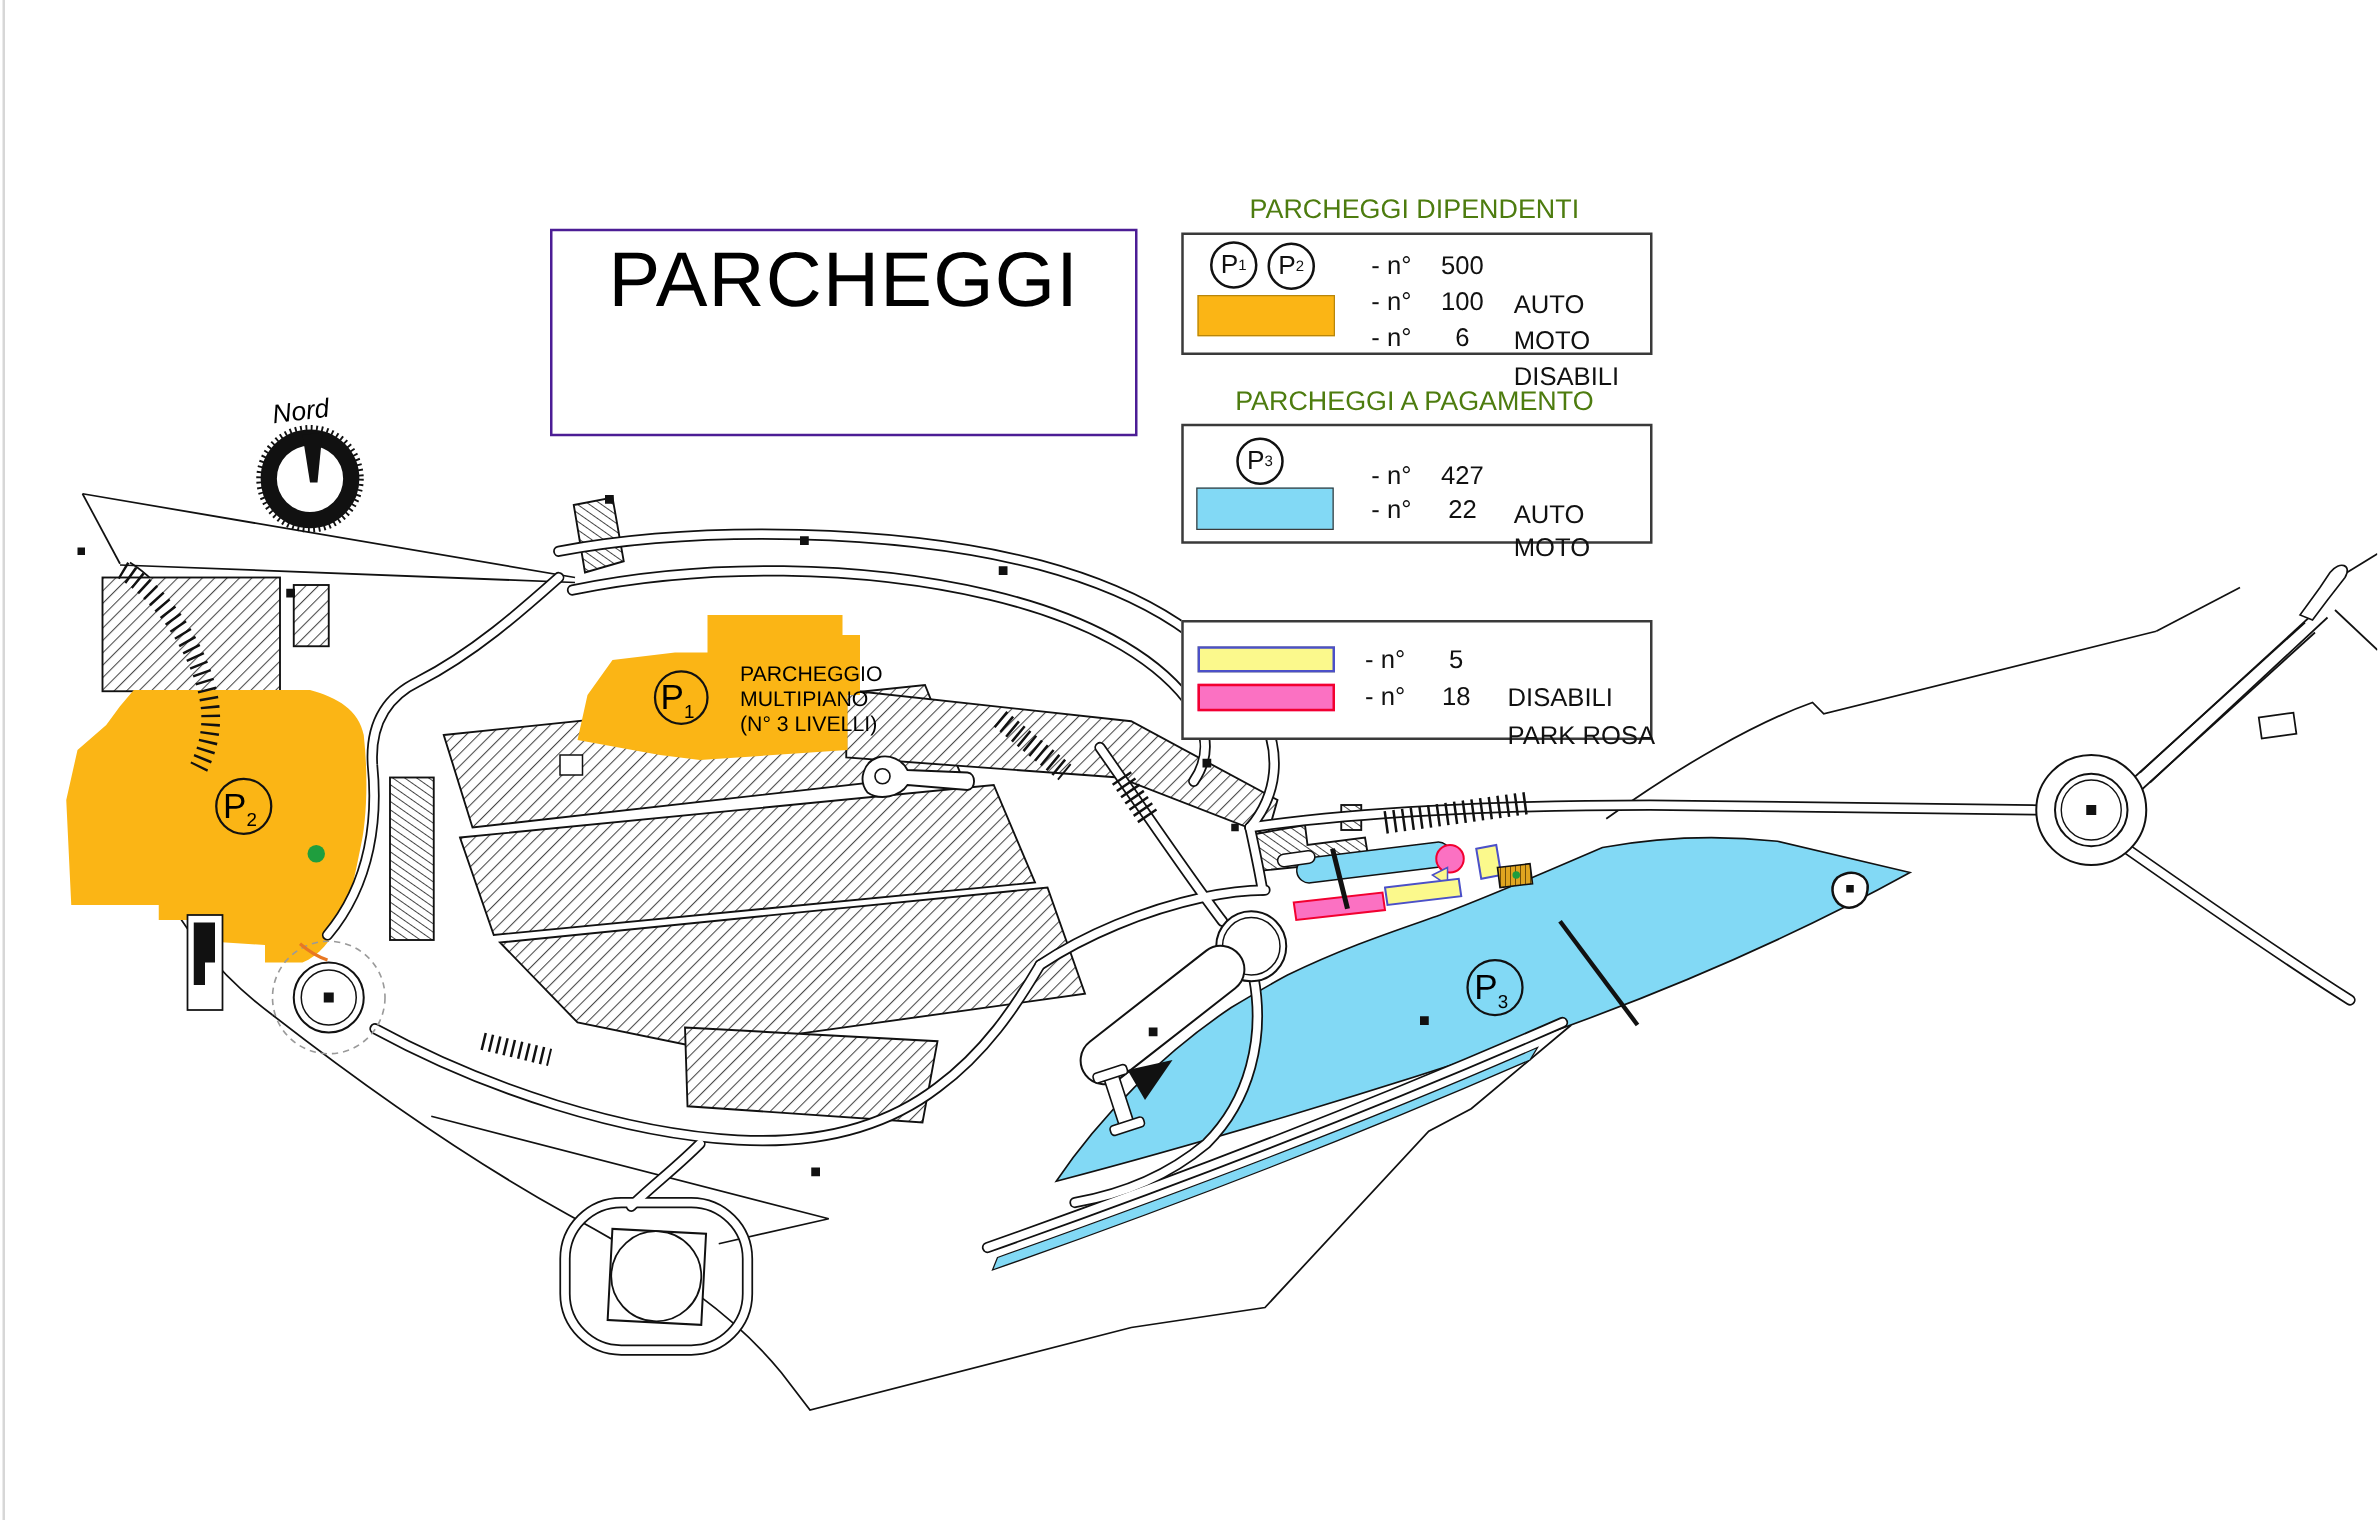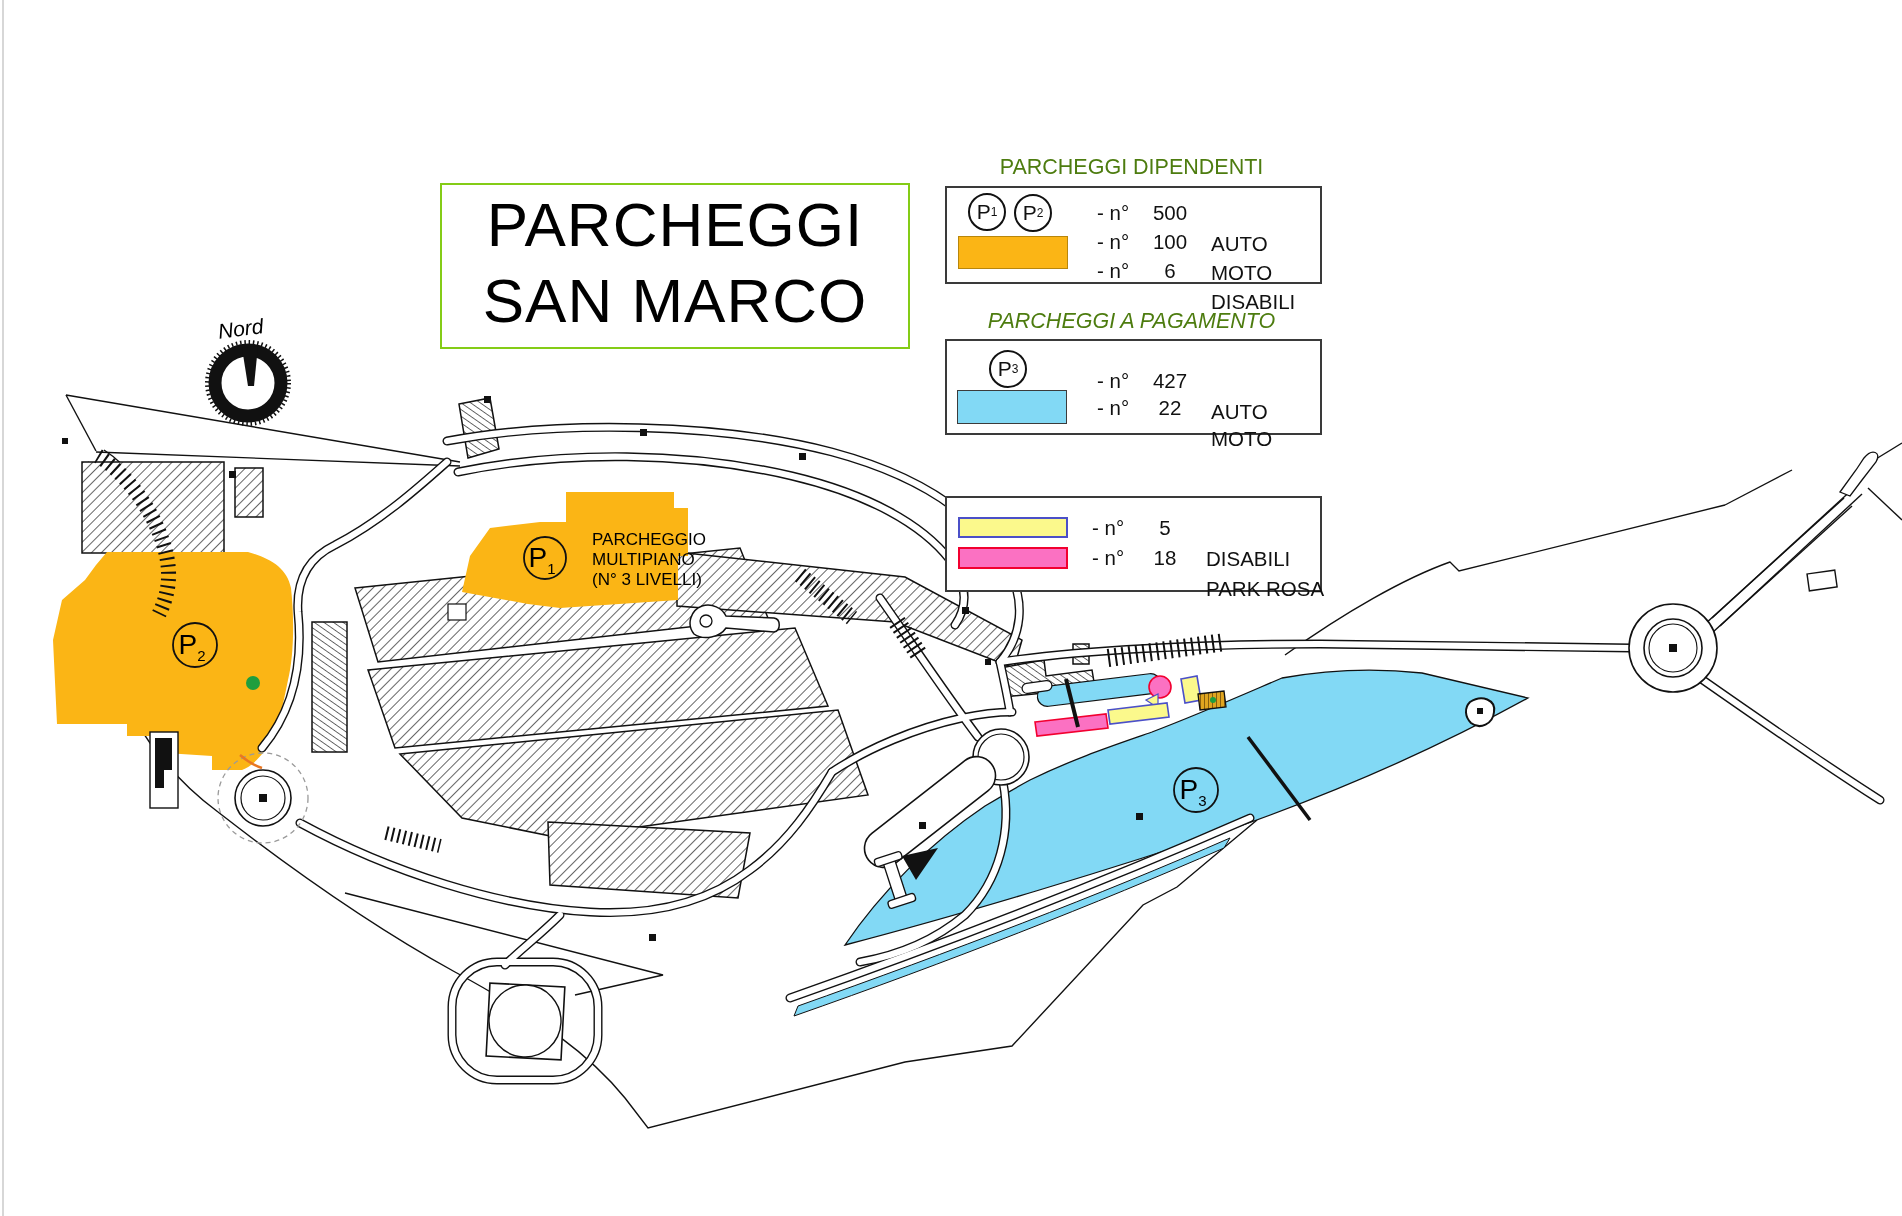--- a/index.html
+++ b/index.html
@@ -2,21 +2,21 @@
 <html><head>
 <meta charset="utf-8">
 <style>
   html,body{margin:0;padding:0;background:#ffffff;}
   #stage{position:relative;width:1902px;height:1216px;background:#ffffff;overflow:hidden;
          font-family:"Liberation Sans", sans-serif;color:#111;}
   #map-svg{position:absolute;left:0;top:0;}
   .edge-line{position:absolute;top:0;bottom:0;width:2px;background:#d7d7d7;}
   
   .title-box{position:absolute;left:440px;top:183px;width:466px;height:160px;
-             border:2px solid #84cc16;text-align:center;font-size:62px;line-height:76px;
+             border:2px solid #4c1d95;text-align:center;font-size:62px;line-height:76px;
              padding-top:2px;letter-spacing:1px;color:#000;}
   
   .legend-header{position:absolute;width:373px;text-align:center;font-size:21.5px;color:#4d7c0f;}
   .legend-box{position:absolute;left:945px;width:373px;border:2px solid #3a3a3a;background:#fff;}
   .lg1{top:186px;height:94px;} .lg2{top:339px;height:92px;} .lg3{top:496px;height:92px;}
   .p-circle{position:absolute;width:38px;height:38px;border:2px solid #111;border-radius:50%;
             display:flex;align-items:center;justify-content:center;font-size:21px;box-sizing:border-box;}
   .p-circle sub{font-size:12px;line-height:0;}
   .swatch{position:absolute;box-sizing:border-box;}
   .sw-orange{left:11px;top:48px;width:110px;height:33px;background:#FBB515;border:1px solid #b8860b;}
@@ -248,21 +248,20 @@
       <text x="592" y="565">MULTIPIANO</text>
       <text x="592" y="585">(N° 3 LIVELLI)</text>
     </g>
   </g>
 </svg>
 
 <div class="edge-line" style="left:2px;"></div>
 
 <div class="title-box">
   <div>PARCHEGGI</div>
-  <div>SAN MARCO</div>
 </div>
 
 <div class="legend-header" style="left:945px;top:155px;">PARCHEGGI DIPENDENTI</div>
 <div class="legend-box lg1">
   <div class="p-circle" style="left:21px;top:5px;">
     <span>P</span>
         <sub>1</sub>
   </div>
   <div class="p-circle" style="left:67px;top:6px;">
     <span>P</span>
@@ -273,21 +272,21 @@
     <span class="pref">- n°</span><span class="num">500</span><span class="lbl">AUTO</span>
   </div>
   <div class="lrow" style="top:42px;">
     <span class="pref">- n°</span><span class="num">100</span><span class="lbl">MOTO</span>
   </div>
   <div class="lrow" style="top:71px;">
     <span class="pref">- n°</span><span class="num">6</span><span class="lbl">DISABILI</span>
   </div>
 </div>
 
-<div class="legend-header" style="left:945px;top:309px;font-style:italic;">PARCHEGGI A PAGAMENTO</div>
+<div class="legend-header" style="left:945px;top:309px;">PARCHEGGI A PAGAMENTO</div>
 <div class="legend-box lg2">
   <div class="p-circle" style="left:42px;top:9px;">
     <span>P</span>
         <sub>3</sub>
   </div>
   <div class="swatch sw-blue"></div>
   <div class="lrow" style="top:28px;">
     <span class="pref">- n°</span><span class="num">427</span><span class="lbl">AUTO</span>
   </div>
   <div class="lrow" style="top:55px;">

